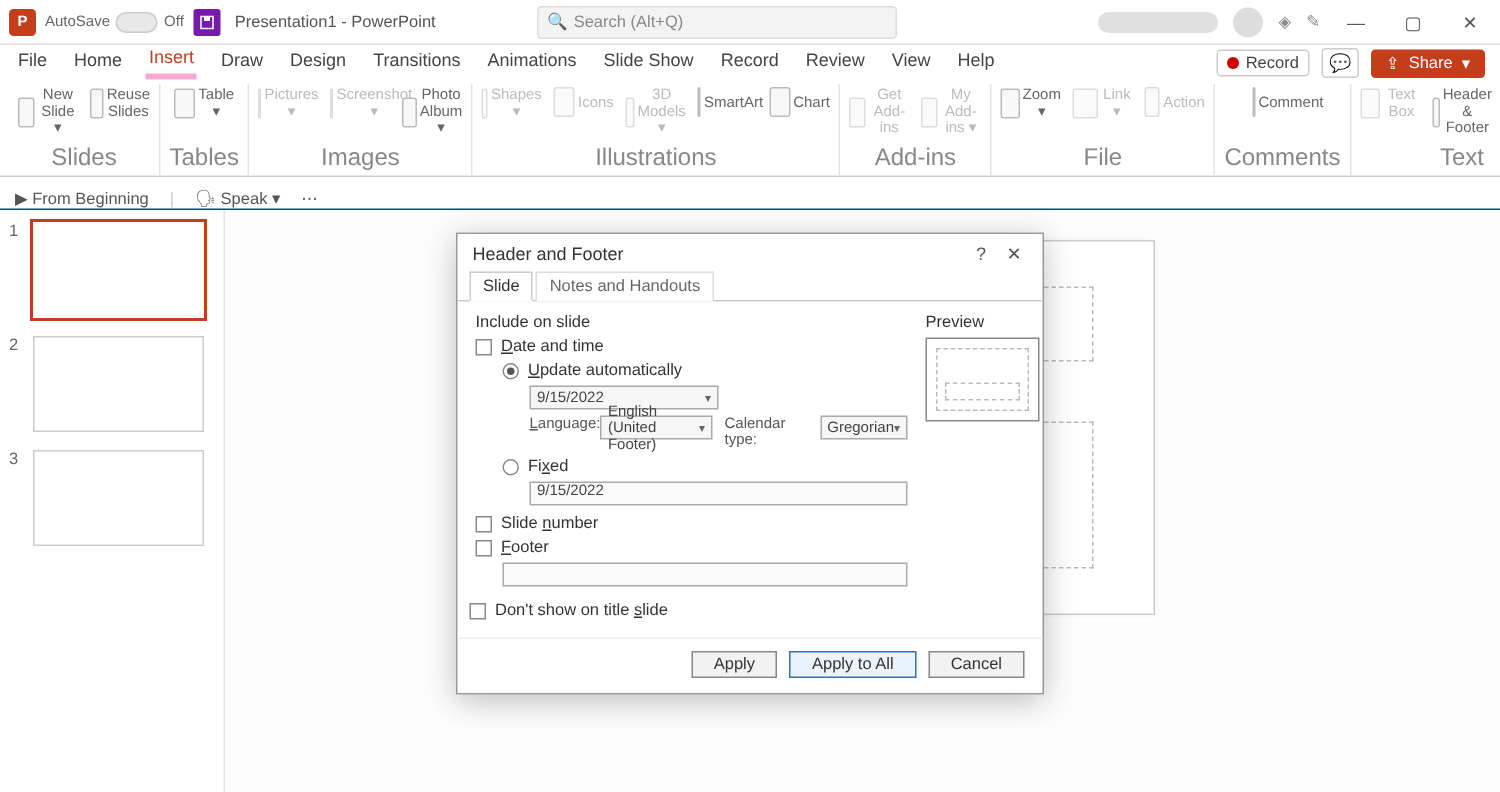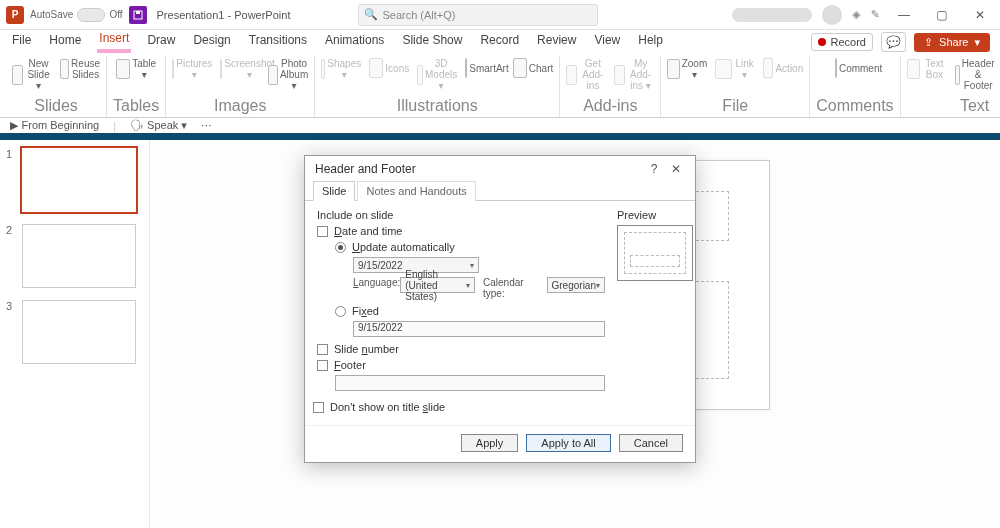--- a/index.html
+++ b/index.html
@@ -32,21 +32,21 @@
   .rgroup { display: flex; flex-direction: column; align-items: center; border-right: 1px solid #e3e3e3; padding: 0 6px; }
   .rgroup:last-child { border-right: none; }
   .rbuttons { display: flex; gap: 8px; flex: 1; align-items: flex-start; padding-top: 2px; }
   .rbtn { display: flex; flex-direction: row; align-items: center; gap: 2px; font-size: 10px; color: #666; width: 40px; text-align: center; line-height: 1.1; }
   .rbtn .ic { width: 20px; height: 20px; border: 1px solid #bbb; background: #f8f8f8; border-radius: 2px; }
   .rbtn.dim .ic { border-color: #ddd; background: #fafafa; }
   .rbtn.dim { color: #bbb; }
   .rlabel { font-size: 16px; color: #888; padding: 2px 0 2px 0; }
 
   
-  .subbar { height: 22px; display: flex; align-items: center; padding: 0 10px; gap: 14px; color: #555; font-size: 11px; border-bottom: 7px solid #0c4a6e; }
+  .subbar { height: 22px; display: flex; align-items: flex-end; padding: 0 10px; gap: 14px; color: #555; font-size: 11px; border-bottom: 1px solid #0c4a6e; }
 
   
   .main { display: flex; height: calc(528px - 30px - 24px - 64px - 22px); }
   .thumbs { width: 150px; background: #fff; border-right: 1px solid #e5e5e5; padding: 8px 6px; display: flex; flex-direction: column; gap: 12px; }
   .thumb-row { display: flex; gap: 6px; }
   .tnum { font-size: 11px; color: #666; width: 10px; }
   .thumb { width: 114px; height: 64px; border: 1px solid #ccc; background: #fff; }
   .thumb.sel { outline: 2px solid #c43e1c; border-color: transparent; }
   .editor { flex: 1; background: #fdfdfd; display: flex; align-items: flex-start; justify-content: center; padding: 20px; position: relative; }
   .slide { width: 390px; height: 250px; background: #fff; border: 1px solid #ccc; box-shadow: 0 0 4px rgba(0,0,0,0.05); position: relative; }
@@ -325,21 +325,21 @@
           </div>
           <div class="indent">
             <div class="dd" style="width:126px">
               <span>9/15/2022</span>
                 <span class="arrow">▾</span>
             </div>
             <div class="lang-row">
               <div class="lang-col">
                 <span><u class="u">L</u>anguage:</span>
                 <div class="dd">
-                  <span>English (United States)</span>
+                  <span>English (United Footer)</span>
                     <span class="arrow">▾</span>
                 </div>
               </div>
               <div class="lang-col">
                 <span>Calendar type:</span>
                 <div class="dd">
                   <span>Gregorian</span>
                     <span class="arrow">▾</span>
                 </div>
               </div>

